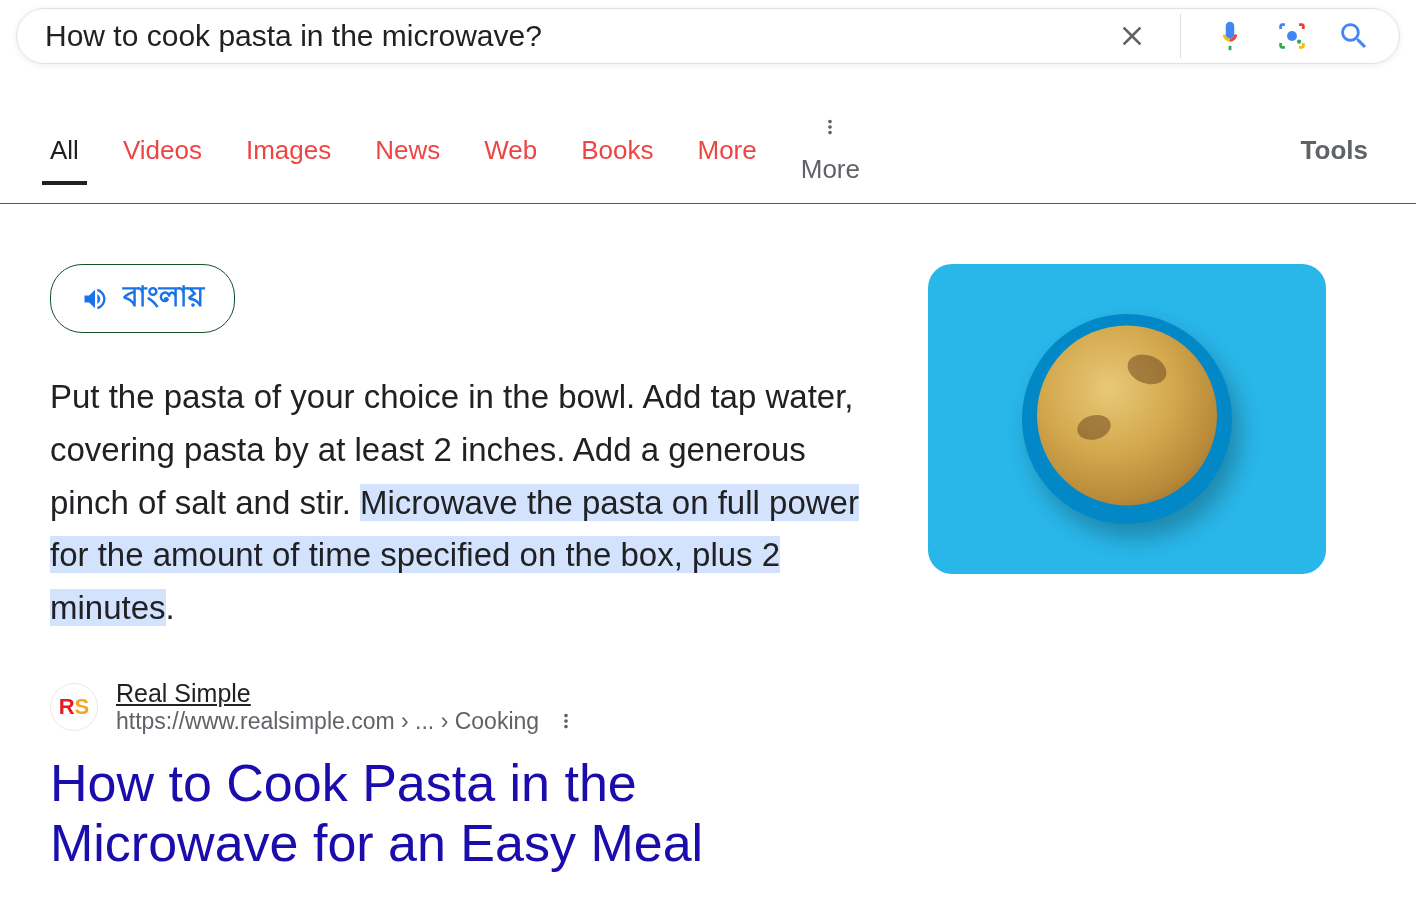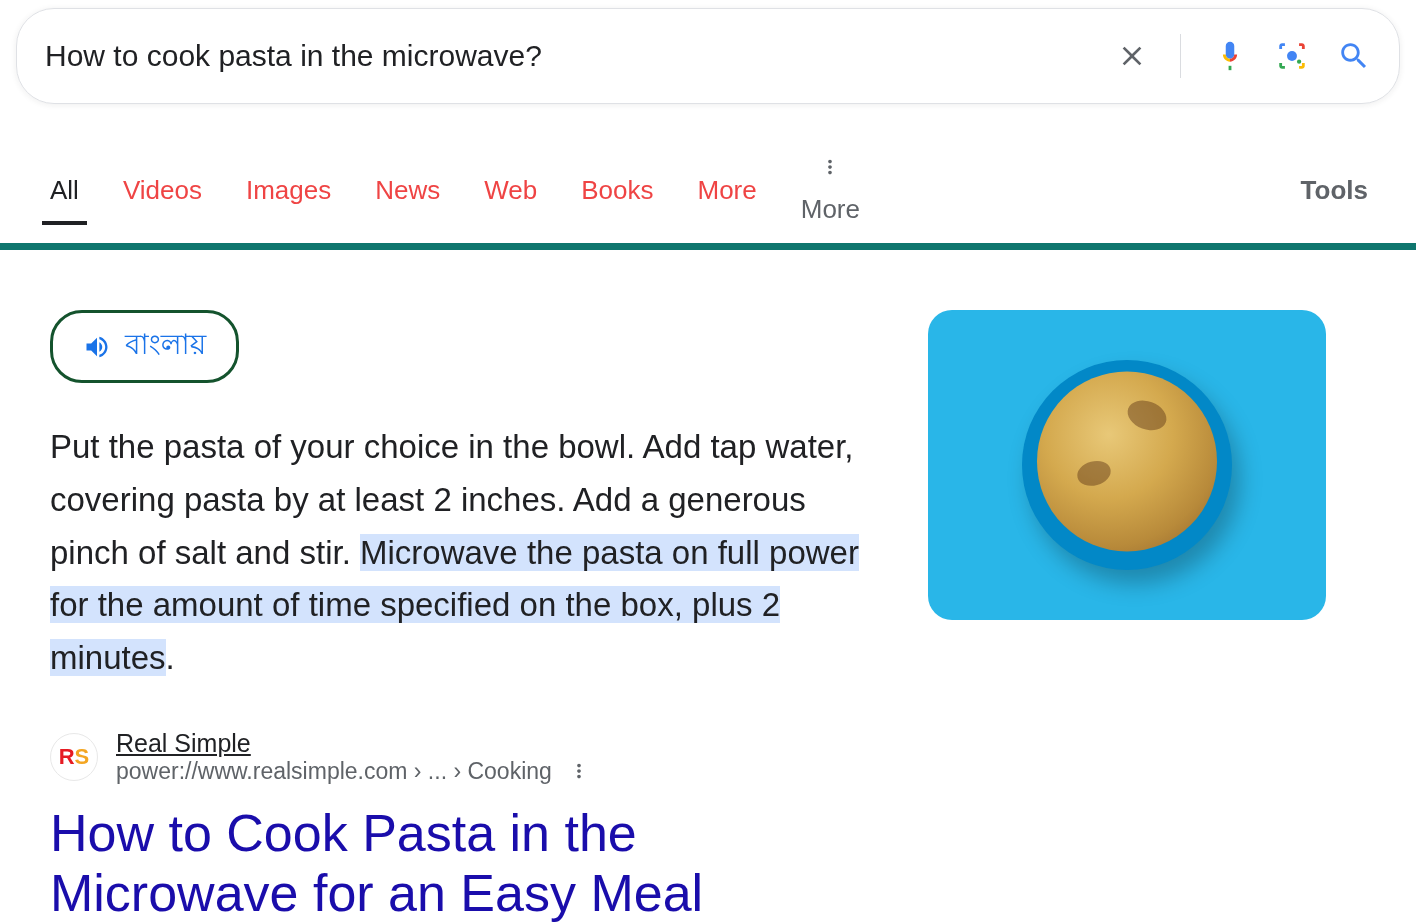--- a/index.html
+++ b/index.html
@@ -9,21 +9,21 @@
     }
     body {
       font-family: Arial, sans-serif;
       background: #fff;
       width: 1416px;
       height: 922px;
       overflow: hidden;
     }
     .search-bar {
       margin: 8px 16px 0 16px;
-      height: 96px;
+      height: 56px;
       border: 1px solid #dfe1e5;
       border-radius: 38px;
       display: flex;
       align-items: center;
       padding: 0 28px;
       box-shadow: 0 1px 6px rgba(32,33,36,0.08);
     }
     .search-input {
       flex: 1;
       border: none;
@@ -47,21 +47,21 @@
       cursor: pointer;
       display: flex;
       align-items: center;
       justify-content: center;
     }
     .tabs-row {
       display: flex;
       align-items: center;
       padding: 0 0 0 50px;
       margin-top: 52px;
-      border-bottom: 7px solid #0f766e;
+      border-bottom: 1px solid #0f766e;
       position: relative;
     }
     .tab {
       font-size: 26px;
       color: #ef4444;
       padding: 0 0 18px 0;
       margin-right: 44px;
       cursor: pointer;
       position: relative;
     }
@@ -107,26 +107,27 @@
     }
     .lang-chips {
       display: flex;
       gap: 16px;
       margin-bottom: 38px;
     }
     .lang-chip {
       display: flex;
       align-items: center;
       gap: 14px;
-      border: 3px solid #14532d;
+      border: 1px solid #14532d;
       border-radius: 32px;
       padding: 10px 30px;
       font-size: 28px;
       color: #1a73e8;
       cursor: pointer;
+      font-weight: bold;
     }
     .snippet-text {
       font-size: 33px;
       line-height: 1.6;
       color: #202124;
     }
     .snippet-highlight {
       background: #d3e3fd;
     }
     .source-row {
@@ -281,21 +282,21 @@
     </div>
 
     <div class="source-row">
       <div class="favicon">
         <span class="r">R</span>
           <span class="s">S</span>
       </div>
       <div class="source-info">
         <div class="source-name">Real Simple</div>
         <div class="source-url">
-          <span>power://www.realsimple.com › ... › Cooking</span>
+          <span>https://www.realsimple.com › ... › Cooking</span>
           <svg width="22" height="22" viewBox="0 0 24 24">
               <path fill="#5f6368" d="M12 8c1.1 0 2-.9 2-2s-.9-2-2-2-2 .9-2 2 .9 2 2 2zm0 2c-1.1 0-2 .9-2 2s.9 2 2 2 2-.9 2-2-.9-2-2-2zm0 6c-1.1 0-2 .9-2 2s.9 2 2 2 2-.9 2-2-.9-2-2-2z"></path>
             </svg>
         </div>
       </div>
     </div>
 
     <div class="result-title">How to Cook Pasta in the Microwave for an Easy Meal</div>
   </div>
 

